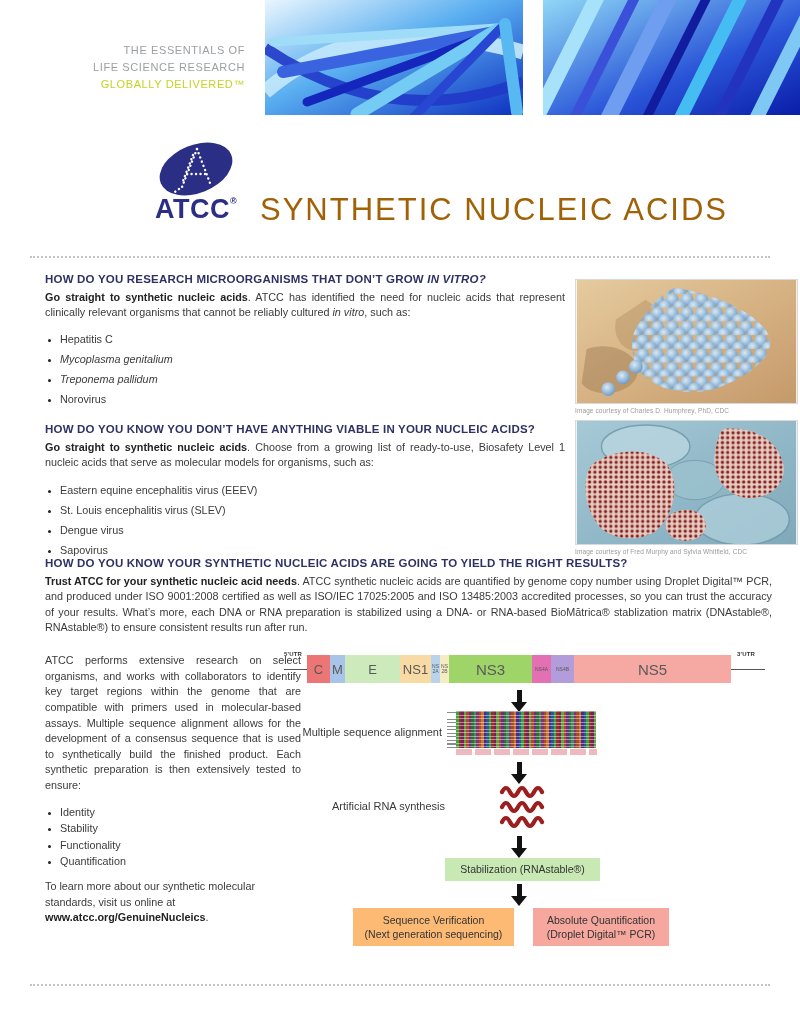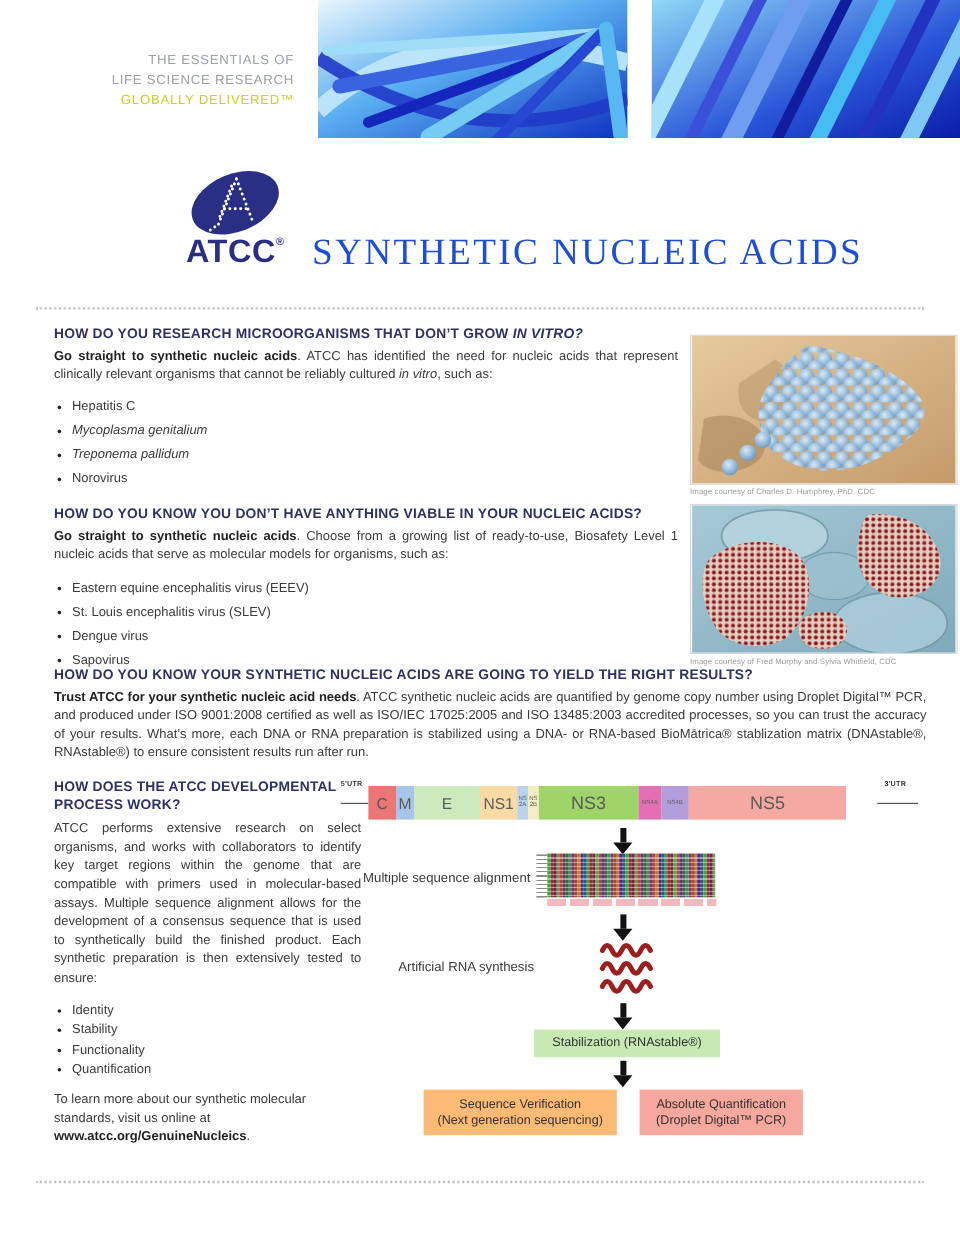--- a/index.html
+++ b/index.html
@@ -10,21 +10,21 @@
   
   .tagline{left:40px;top:42px;width:205px;text-align:right;font-size:11px;letter-spacing:.6px;
            color:#9ba0a3;line-height:17px;}
   .tagline .green{color:#c6d321;}
   .hdr-img{top:0;height:115px;border:0;}
 
   
   .atcc-word{left:146px;top:194px;width:100px;text-align:center;font-size:27px;font-weight:800;
              color:#2b2e85;letter-spacing:.5px;}
   .atcc-word sup{font-size:9px;vertical-align:14px;}
-  .doc-title{left:260px;top:192px;font-size:31px;color:#1d4ed8;letter-spacing:2px;font-weight:400;font-family:Liberation Serif, serif;}
+  .doc-title{left:260px;top:192px;font-size:31px;color:#a16207;letter-spacing:2px;font-weight:400;}
 
   .dotted{left:30px;width:740px;height:0;border-top:2px dotted #c4c4c4;}
 
   
   .sec-h{font-size:11.5px;font-weight:bold;color:#2e3263;letter-spacing:.2px;line-height:15px;}
   .body-p{font-size:10.8px;line-height:1.42;text-align:justify;}
   .lead{font-weight:bold;color:#222;}
   .blist{margin:0;padding-left:15px;font-size:10.8px;}
   .blist li{margin-bottom:8px;}
   .blist li::marker{font-size:9px;color:#222;}
@@ -219,21 +219,20 @@
   <div class="abs caption" style="left:575px;top:548px;width:223px;">Image courtesy of Fred Murphy and Sylvia Whitfield, CDC</div>
 
   <div class="abs" style="left:45px;top:556px;width:727px;">
     <div class="sec-h">HOW DO YOU KNOW YOUR SYNTHETIC NUCLEIC ACIDS ARE GOING TO YIELD THE RIGHT RESULTS?</div>
     <p class="body-p" style="margin:3px 0 0 0;">
       <span class="lead">Trust ATCC for your synthetic nucleic acid needs</span><span>. ATCC synthetic nucleic acids are quantified by genome copy number using Droplet Digital™ PCR, and produced under ISO 9001:2008 certified as well as ISO/IEC 17025:2005 and ISO 13485:2003 accredited processes, so you can trust the accuracy of your results. What’s more, each DNA or RNA preparation is stabilized using a DNA- or RNA-based BioMātrica® stablization matrix (DNAstable®, RNAstable®) to ensure consistent results run after run.</span>
     </p>
   </div>
 
   <div class="abs s4" style="left:45px;top:649px;width:256px;">
-    <div class="sec-h">HOW DOES THE ATCC DEVELOPMENTAL PROCESS WORK?</div>
     <p class="body-p" style="margin:4px 0 0 0;line-height:1.45;">ATCC performs extensive research on select organisms, and works with collaborators to identify key target regions within the genome that are compatible with primers used in molecular-based assays. Multiple sequence alignment allows for the development of a consensus sequence that is used to synthetically build the finished product. Each synthetic preparation is then extensively tested to ensure:</p>
     <ul class="blist" style="margin-top:12px;">
       <li>Identity</li>
       <li>Stability</li>
       <li>Functionality</li>
       <li>Quantification</li>
     </ul>
     <p class="outro" style="margin-top:12px;">
       <span>To learn more about our synthetic molecular standards, visit us online at </span><a href="#">www.atcc.org/GenuineNucleics</a><span>.</span>
     </p>
@@ -245,21 +244,21 @@
   <div class="abs gbar" style="left:307px;top:655px;width:424px;">
       <span class="gseg m" style="background: rgb(236, 117, 118); width: 23px;">C</span>
       <span class="gseg m" style="background: rgb(169, 196, 233); width: 15px;">M</span>
       <span class="gseg m" style="background: rgb(205, 234, 188); width: 55px;">E</span>
       <span class="gseg m" style="background: rgb(248, 218, 164); width: 31px;">NS1</span>
       <span class="gseg xs" style="background: rgb(185, 211, 236); width: 9px;">NS2A</span>
       <span class="gseg xs" style="background: rgb(246, 236, 195); width: 9px;">NS2B</span>
       <span class="gseg l" style="background: rgb(159, 212, 104); width: 83px;">NS3</span>
       <span class="gseg xs" style="background: rgb(226, 112, 178); width: 19px;">NS4A</span>
       <span class="gseg xs" style="background: rgb(178, 156, 217); width: 23px;">NS4B</span>
-      <span class="gseg l" style="background: rgb(245, 169, 162); width: 131px;">NS5</span>
+      <span class="gseg l" style="background: rgb(245, 169, 162); width: 157px;">NS5</span>
     </div>
 
   <div class="abs utr-line" style="left:731px;top:669px;width:34px;"></div>
   <div class="abs utr" style="left:737px;top:651px;">3'UTR</div>
 
   <div class="abs arrow" style="left:511px;top:690px;">
     <div class="stem"></div>
       <div class="head"></div>
   </div>
 

